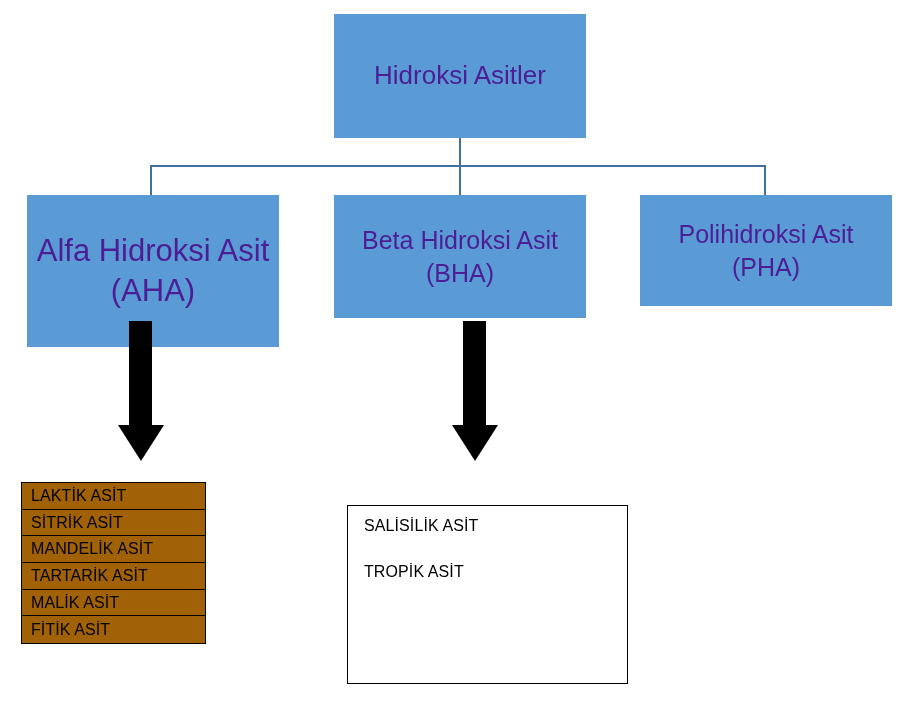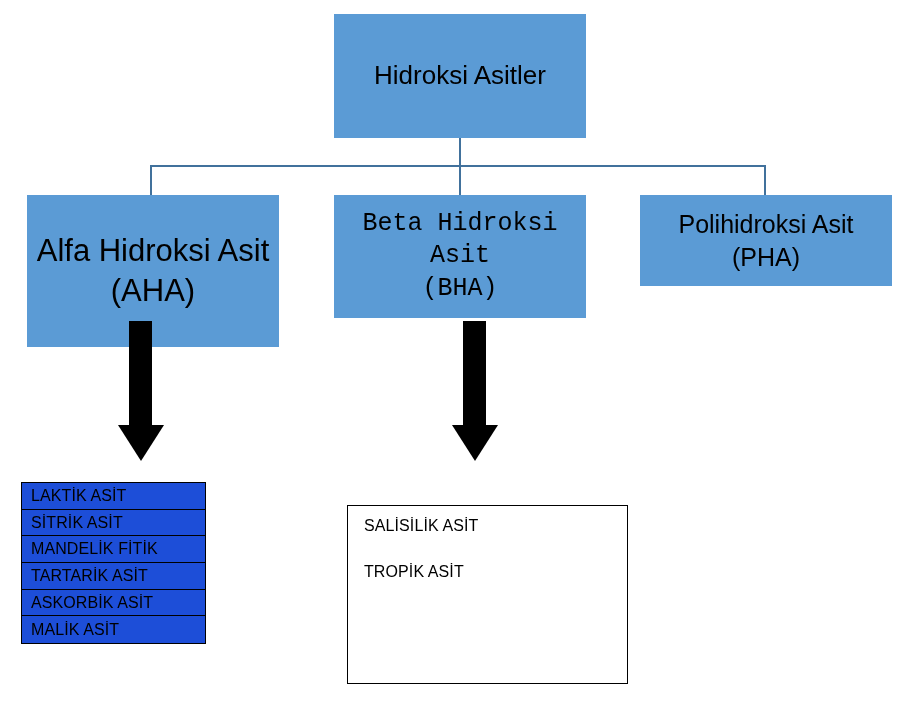--- a/index.html
+++ b/index.html
@@ -17,21 +17,21 @@
     width: 916px;
     height: 726px;
     background: #ffffff;
     overflow: hidden;
   }
 
   
   .box {
     position: absolute;
     background: #5B9BD5;
-    color: #000000;
+    color: #4c1d95;
     display: flex;
     align-items: center;
     justify-content: center;
     text-align: center;
     line-height: 1.30;
     box-sizing: border-box;
     padding: 2px 6px;
     white-space: pre-line;
   }
   .box-root {
@@ -47,27 +47,26 @@
     width: 252px;
     height: 152px;
     font-size: 31px;
   }
   .box-bha {
     left: 334px;
     top: 195px;
     width: 252px;
     height: 123px;
     font-size: 25px;
-    font-family: Liberation Mono, monospace;
   }
   .box-pha {
     left: 640px;
     top: 195px;
     width: 252px;
-    height: 91px;
+    height: 111px;
     font-size: 25px;
   }
 
   
   .conn {
     position: absolute;
     background: #41719C;
   }
   .conn-stem-top   { left: 459px; top: 138px;  width: 2px;  height: 28px; }
   .conn-horizontal { left: 150px; top: 165px;  width: 616px; height: 2px; }
@@ -102,21 +101,21 @@
 
   
   .list-table {
     position: absolute;
     left: 21px;
     top: 482px;
     width: 185px;
     border: 1px solid #000000;
     border-collapse: collapse;
     box-sizing: border-box;
-    background: #1d4ed8;
+    background: #a16207;
   }
   .list-table .row {
     height: 26.7px;
     border-bottom: 1px solid #000000;
     display: flex;
     align-items: center;
     padding-left: 9px;
     font-size: 16px;
     color: #000000;
     box-sizing: border-box;
@@ -170,24 +169,24 @@
     <div class="arrow-head"></div>
   </div>
   <div class="arrow arrow-bha">
     <div class="arrow-shaft"></div>
     <div class="arrow-head"></div>
   </div>
 
   <div class="list-table" id="aha-list">
       <div class="row">LAKTİK ASİT</div>
       <div class="row">SİTRİK ASİT</div>
-      <div class="row">MANDELİK FİTİK</div>
+      <div class="row">MANDELİK ASİT</div>
       <div class="row">TARTARİK ASİT</div>
-      <div class="row">ASKORBİK ASİT</div>
       <div class="row">MALİK ASİT</div>
+      <div class="row">FİTİK ASİT</div>
     </div>
 
   <div class="list-box" id="bha-list">
       <div class="item">SALİSİLİK ASİT</div>
       <div class="item">TROPİK ASİT</div>
     </div>
 
 </div>
 
 </body></html>

